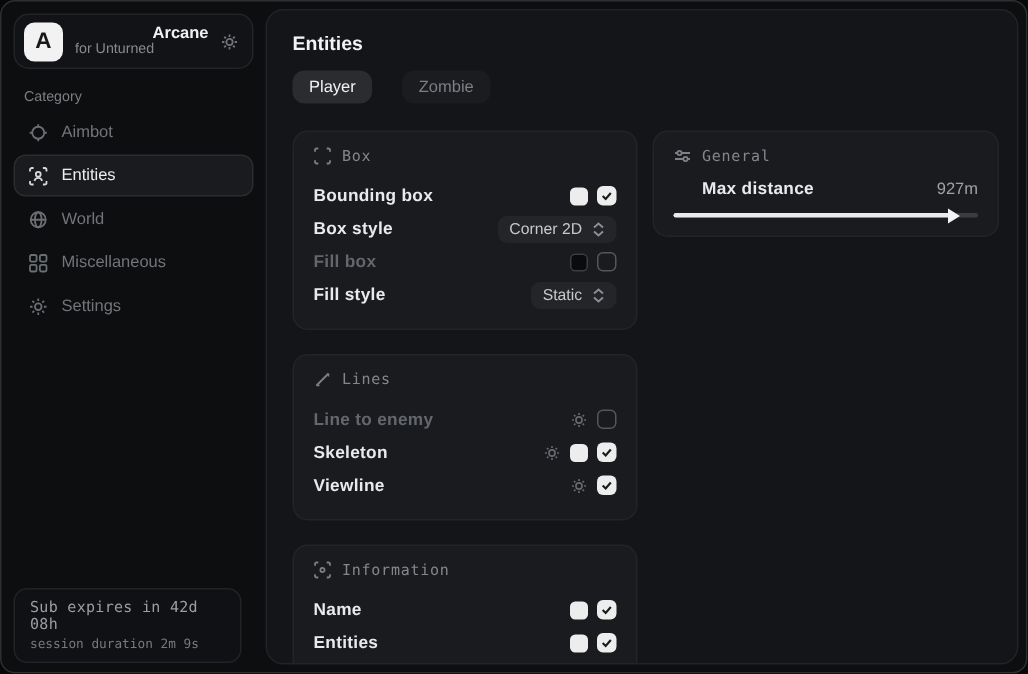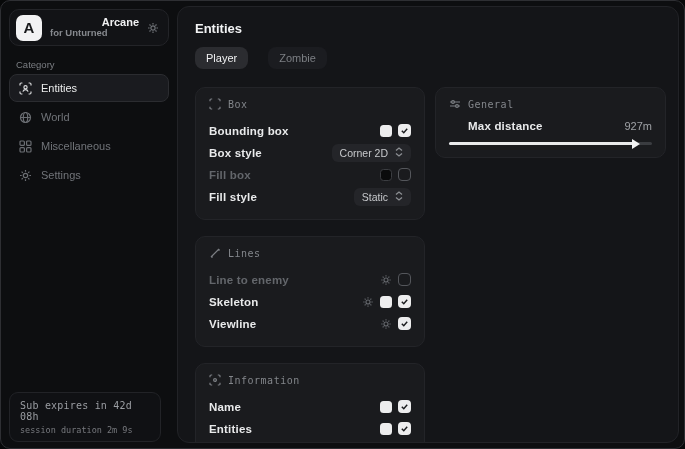--- a/index.html
+++ b/index.html
@@ -16,21 +16,21 @@
     background:#121316; border:1px solid #232428; border-radius:10px;
     padding:0 9px 0 6px;
   }
   .logo {
     width:26px; height:26px; border-radius:7px; background:#f2f2f3;
     color:#18191b; font-weight:bold; font-size:15px;
     display:flex; align-items:center; justify-content:center;
   }
   .brand-text { flex:1; line-height:1.15; }
   .brand-name { font-size:11px; font-weight:bold; color:#f0f1f2;text-align:right; }
-  .brand-sub { font-size:9.5px; color:#86898e;font-weight:bold; }
+  .brand-sub { font-size:9.5px; color:#86898e; }
   .brand-gear { color:#6f7277; display:flex; }
   .cat-label { font-size:9.5px; color:#7b7e83; margin:13px 0 4px 7px; }
   .side-item {
     display:flex; align-items:center; gap:9px; height:28px; padding:0 9px;
     border-radius:8px; color:#717479; font-size:11px; cursor:pointer;
     border:1px solid transparent; margin-bottom:1px;
   }
   .side-item .si-icon { display:flex; color:#6b6e73; }
   .side-item.active {
     background:#1a1b1f; border-color:#2b2c30; color:#eceded;
@@ -81,21 +81,21 @@
   .swatch.white { background:#ededee; }
   .swatch.black { background:#0a0b0c; border:1px solid #3b3d41; }
   .checkbox {
     width:13px; height:13px; border-radius:4px; display:flex;
     align-items:center; justify-content:center; cursor:pointer;
   }
   .checkbox.checked { background:#ededee; color:#1a1b1d; }
   .checkbox.unchecked { background:transparent; border:1px solid #54565b; }
   .gear-btn { display:flex; color:#66696e; cursor:pointer; }
   .select {
-    display:flex; align-items:flex-start; gap:7px; background:#242529;
+    display:flex; align-items:center; gap:7px; background:#242529;
     border-radius:6px; padding:3px 8px; cursor:pointer;
     font-size:10.5px; color:#c7c9cc;
   }
   .select .sel-icon { display:flex; color:#8b8e92; }
   
   .gen-row { display:flex; align-items:center; justify-content:space-between; margin-top:2px;margin-left:19px; }
   .gen-value { font-size:11px; color:#9fa2a6; }
   .slider { position:relative; height:3px; background:#3a3c40; border-radius:2px; margin-top:10px; }
   .slider-fill { position:absolute; left:0; top:0; bottom:0; background:#e9eaeb; border-radius:2px; }
   .slider-thumb {
@@ -120,20 +120,29 @@
       <span class="brand-gear">
         <svg width="12" height="12" viewBox="0 0 12 12" fill="none" stroke="currentColor" stroke-width="1.2">
           <circle cx="6" cy="6" r="2.1"></circle>
           <path d="M6 1v1.6M6 9.4V11M1 6h1.6M9.4 6H11M2.5 2.5l1.1 1.1M8.4 8.4l1.1 1.1M9.5 2.5L8.4 3.6M3.6 8.4L2.5 9.5"></path>
         </svg>
       </span>
     </div>
 
     <div class="cat-label">Category</div>
 
+    <div class="side-item">
+      <span class="si-icon">
+        <svg width="13" height="13" viewBox="0 0 13 13" fill="none" stroke="currentColor" stroke-width="1.2">
+          <circle cx="6.5" cy="6.5" r="4"></circle>
+          <path d="M6.5 0.8v2M6.5 10.2v2M0.8 6.5h2M10.2 6.5h2"></path>
+        </svg>
+      </span>
+      <span>Aimbot</span>
+    </div>
 
     <div class="side-item active">
       <span class="si-icon">
         <svg width="13" height="13" viewBox="0 0 13 13" fill="none" stroke="currentColor" stroke-width="1.2">
           <path d="M1 3.4V2.2A1.2 1.2 0 0 1 2.2 1h1.2M9.6 1h1.2A1.2 1.2 0 0 1 12 2.2v1.2M12 9.6v1.2A1.2 1.2 0 0 1 10.8 12H9.6M3.4 12H2.2A1.2 1.2 0 0 1 1 10.8V9.6"></path>
           <circle cx="6.5" cy="5.2" r="1.6"></circle>
           <path d="M3.9 9.6c0.5-1.4 1.4-2 2.6-2s2.1 0.6 2.6 2"></path>
         </svg>
       </span>
       <span>Entities</span>

